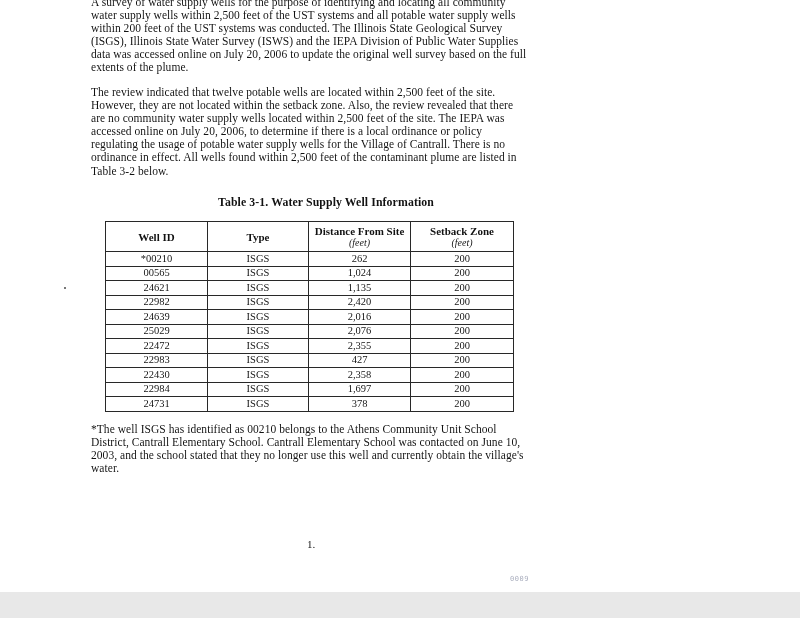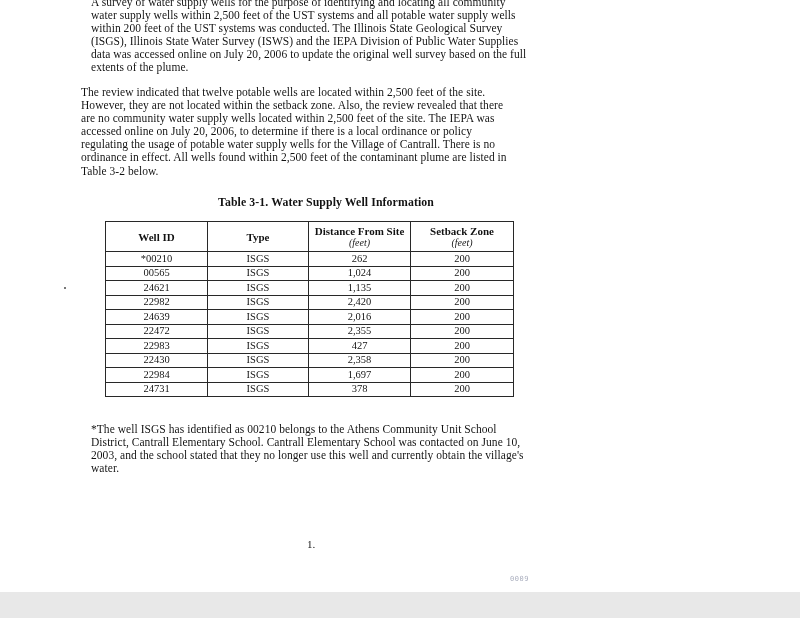--- a/index.html
+++ b/index.html
@@ -14,21 +14,21 @@
   }
   .para{
     position:absolute;
     width:478px;
     font-size:11.5px;
     line-height:13.1px;
     white-space:pre-line;
     letter-spacing:0.05px;
   }
   #para1{left:91px;top:-4px;}
-  #para2{left:81px;top:86px;}
+  #para2{left:91px;top:86px;}
   #footnote{left:91px;top:423px;width:484px;}
   .table-title{
     position:absolute;
     left:218px;top:195px;
     font-size:11.8px;
     font-weight:bold;
     letter-spacing:0.1px;
     text-align:right;
   }
   .well-table{
@@ -159,20 +159,26 @@
           <td>2,420</td>
           <td>200</td>
         </tr>
         <tr>
           <td>24639</td>
           <td>ISGS</td>
           <td>2,016</td>
           <td>200</td>
         </tr>
         <tr>
+          <td>25029</td>
+          <td>ISGS</td>
+          <td>2,076</td>
+          <td>200</td>
+        </tr>
+        <tr>
           <td>22472</td>
           <td>ISGS</td>
           <td>2,355</td>
           <td>200</td>
         </tr>
         <tr>
           <td>22983</td>
           <td>ISGS</td>
           <td>427</td>
           <td>200</td>

